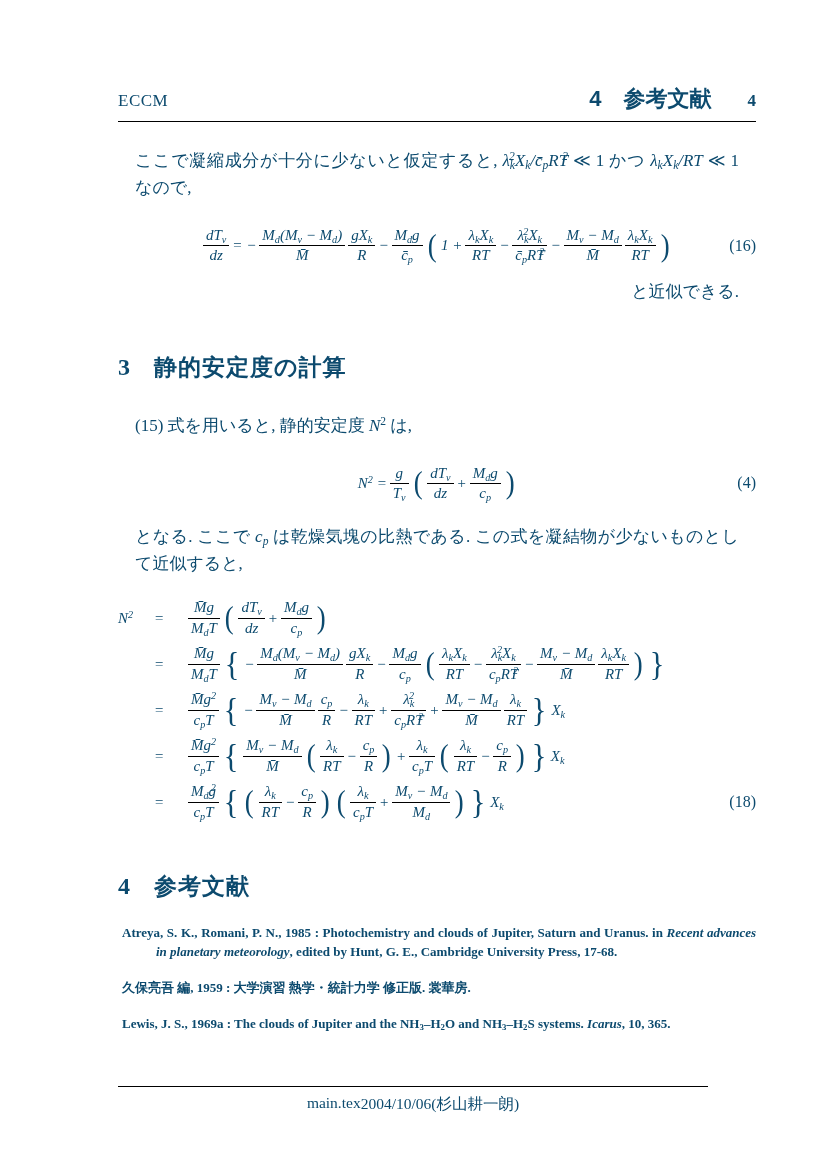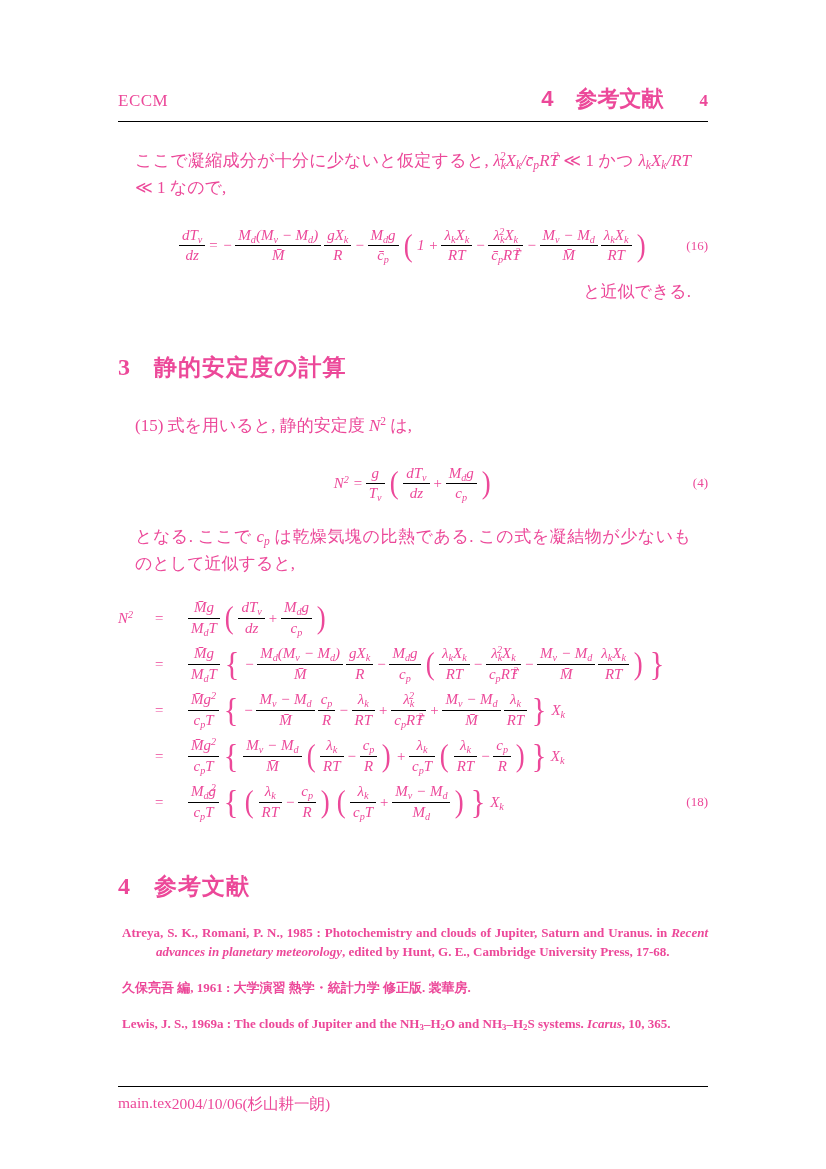--- a/index.html
+++ b/index.html
@@ -1,39 +1,39 @@
 <!DOCTYPE html>
 <html><head>
 <meta charset="utf-8">
 <style>
   html,body{margin:0;padding:0;background:#e8e8e8;}
   .page{
     position:relative;
     width:826px;height:1169px;
-    background:#ffffff;color:#ec4899;
+    background:#ffffff;color:#0c4a6e;
     font-family:"Liberation Serif","DejaVu Serif",serif;
     font-size:17px;
     box-sizing:border-box;
-    padding:84px 118px 0 118px;
+    padding:84px 70px 0 118px;
     overflow:hidden;
     margin:0 auto;
   }
   
   .header{
     display:flex;justify-content:space-between;align-items:baseline;
     padding-bottom:7px;border-bottom:1.6px solid #000;
   }
   .h-left{font-size:17px;letter-spacing:0.5px;}
   .h-right{display:flex;align-items:baseline;gap:36px;font-weight:bold;}
   .h-sec{font-family:"Liberation Sans","DejaVu Sans",sans-serif;font-size:22px;}
   .h-page{font-size:17px;}
   .footer{
     position:absolute;left:118px;right:118px;top:1086px;
     border-top:1.6px solid #000;padding-top:7px;
-    display:flex;justify-content:flex-start;
+    display:flex;justify-content:center;
     font-size:15.5px;
   }
   
   .para{margin:17px;text-align:justify;line-height:1.58;}
   .p-assume{margin-top:26px;}
   .p-approx{margin-top:6px;text-align:right;}
   .p-use15{margin-top:30px;}
   .p-naru{margin-top:14px;}
   .p-tadashi{margin-top:14px;text-align:left;}
   i{font-style:italic;}
@@ -48,21 +48,21 @@
   .sec-num{font-size:24px;}
   .sec-title{font-family:"Liberation Sans","DejaVu Sans",sans-serif;font-size:23px;letter-spacing:1px;}
   
   .equation{
     position:relative;display:flex;justify-content:center;align-items:center;
     min-height:54px;font-size:15px;
   }
   .eq-16{margin-top:10px;}
   .eq-17{margin-top:10px;}
   .eqbody{display:inline-flex;align-items:center;gap:3px;font-style:italic;white-space:nowrap;}
-  .eqnum{position:absolute;right:0;top:50%;transform:translateY(-50%);font-style:normal;font-size:13px;margin-left:42px;}
+  .eqnum{position:absolute;right:0;top:50%;transform:translateY(-50%);font-style:normal;font-size:16px;margin-left:42px;}
   .eqnarray{margin-top:8px;font-size:15px;}
   .eqline{display:flex;align-items:center;min-height:46px;position:relative;}
   .elhs{width:36px;font-style:italic;flex:none;}
   .erel{width:34px;font-style:italic;flex:none;}
   .erhs{display:flex;align-items:center;gap:3px;font-style:italic;white-space:nowrap;}
   .fr{display:inline-block;vertical-align:middle;text-align:center;line-height:1.15;}
   .fr .n{display:block;padding:0 3px 1px;border-bottom:1px solid #000;}
   .fr .d{display:block;padding:1px 3px 0;}
   .bg{font-style:normal;line-height:0.9;padding:0 1px;flex:none;}
   .bg-p{font-size:2.1em;font-weight:400;transform:scaleX(0.85);}
@@ -360,21 +360,21 @@
     </div>
 
 
   <h2 class="sec sec-4">
     <span class="sec-num">4</span>
     <span class="sec-title">参考文献</span>
   </h2>
 
   <div class="refs">
     <p class="ref">Atreya, S. K., Romani, P. N., 1985 :  Photochemistry and clouds of Jupiter, Saturn and Uranus. in <i>Recent advances in planetary meteorology</i>, edited by Hunt, G. E., Cambridge University Press, 17-68.</p>
-    <p class="ref">久保亮吾 編, 1961 : 大学演習 熱学・統計力学 修正版. 裳華房.</p>
+    <p class="ref">久保亮吾 編, 1959 : 大学演習 熱学・統計力学 修正版. 裳華房.</p>
     <p class="ref">Lewis, J. S., 1969a :  The clouds of Jupiter and the NH<sub>3</sub>–H<sub>2</sub>O and NH<sub>3</sub>–H<sub>2</sub>S systems. <i>Icarus</i>, <b>10</b>, 365.</p>
   </div>
 
   <div class="footer">
     <span>main.tex</span>
     <span>2004/10/06(杉山耕一朗)</span>
   </div>
 
 </div>
 

